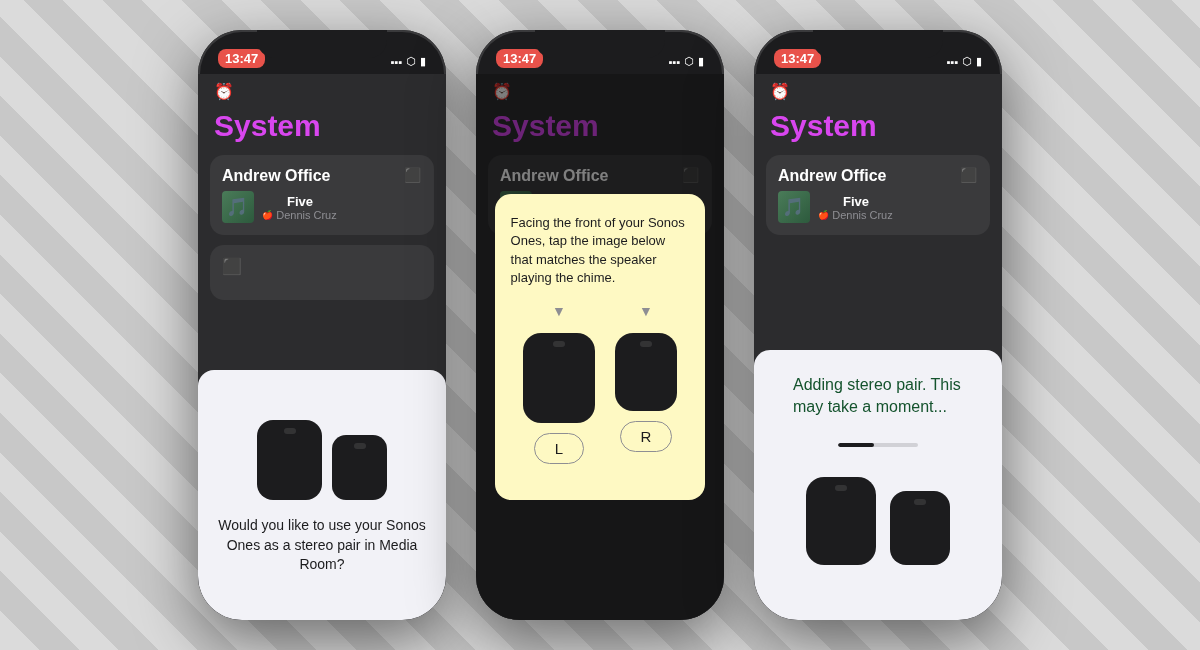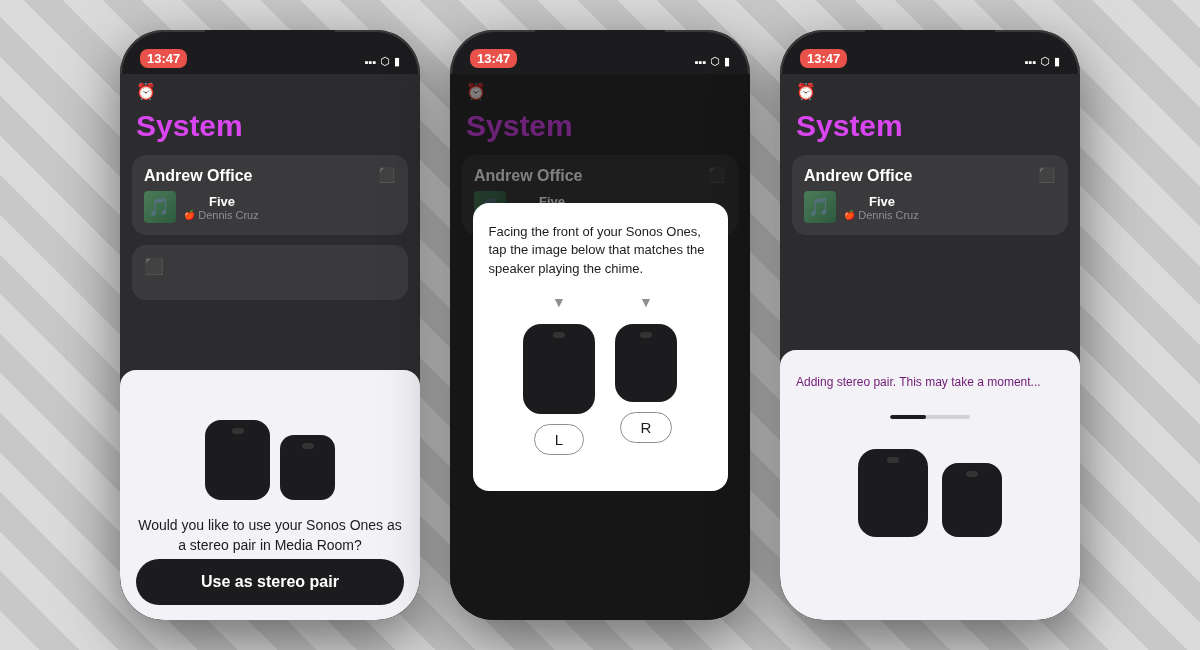--- a/index.html
+++ b/index.html
@@ -18,21 +18,21 @@
       display: flex;
       align-items: center;
       justify-content: center;
       gap: 30px;
       font-family: -apple-system, BlinkMacSystemFont, 'Helvetica Neue', sans-serif;
       overflow: hidden;
     }
 
     
     .phone {
-      width: 300px;
+      width: 248px;
       height: 590px;
       background: #1c1c1e;
       border-radius: 44px;
       position: relative;
       box-shadow: 0 20px 60px rgba(0,0,0,0.5), inset 0 0 0 2px #3a3a3c;
       overflow: hidden;
       flex-shrink: 0;
       text-decoration: underline;
     }
 
@@ -241,21 +241,21 @@
       position: absolute;
       top: 0; left: 0; right: 0; bottom: 0;
       background: rgba(0,0,0,0.5);
       display: flex;
       align-items: center;
       justify-content: center;
       z-index: 5;
     }
 
     .dialog-box {
-      background: #ffffff;
+      background: #fef9c3;
       border-radius: 16px;
       padding: 20px 16px 20px;
       width: 85%;
       position: relative;
     }
 
     .dialog-text {
       font-size: 13px;
       color: #1c1c1e;
       line-height: 1.4;
@@ -317,24 +317,25 @@
     .adding-sheet {
       position: absolute;
       bottom: 0; left: 0; right: 0;
       background: #f2f2f7;
       border-radius: 16px 16px 0 0;
       padding: 24px 16px 20px;
       height: 270px;
     }
 
     .adding-text {
-      font-size: 12px;
-      color: #701a75;
+      font-size: 16px;
+      color: #14532d;
       line-height: 1.4;
       margin-bottom: 24px;
+      margin-left: 23px;
     }
 
     .progress-bar-wrap {
       display: flex;
       justify-content: center;
       margin-bottom: 30px;
     }
 
     .progress-bar {
       width: 80px;
@@ -428,21 +429,20 @@
     <div class="media-room-card">
       <span class="bookmark">⬛</span>
     </div>
 
     <div class="bottom-sheet">
       <div class="speakers-image">
         <div class="speaker-img speaker-large speaker-3d"></div>
         <div class="speaker-img speaker-small speaker-3d"></div>
       </div>
       <div class="bottom-sheet-text">Would you like to use your Sonos Ones as a stereo pair in Media Room?</div>
-      <button class="stereo-btn">Use as stereo pair</button>
     </div>
   </div>
 </div>
 
 <div class="phone">
   <div class="status-bar">
     <span class="status-time">13:47</span>
     <div class="status-icons">
       <span>▪▪▪</span>
       <span>⬡</span>

